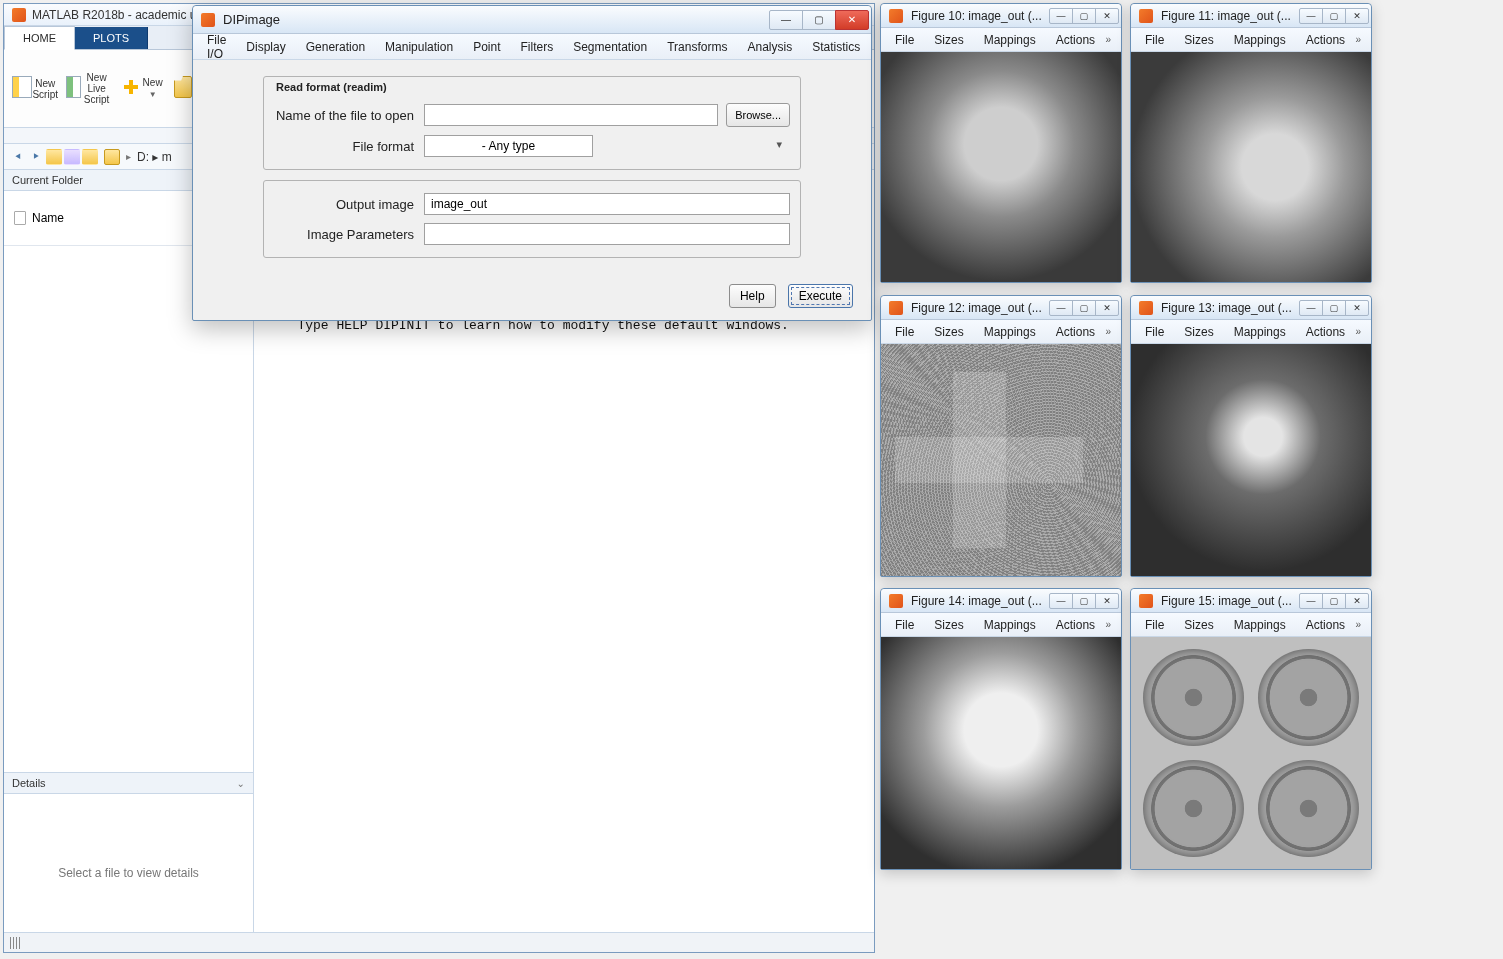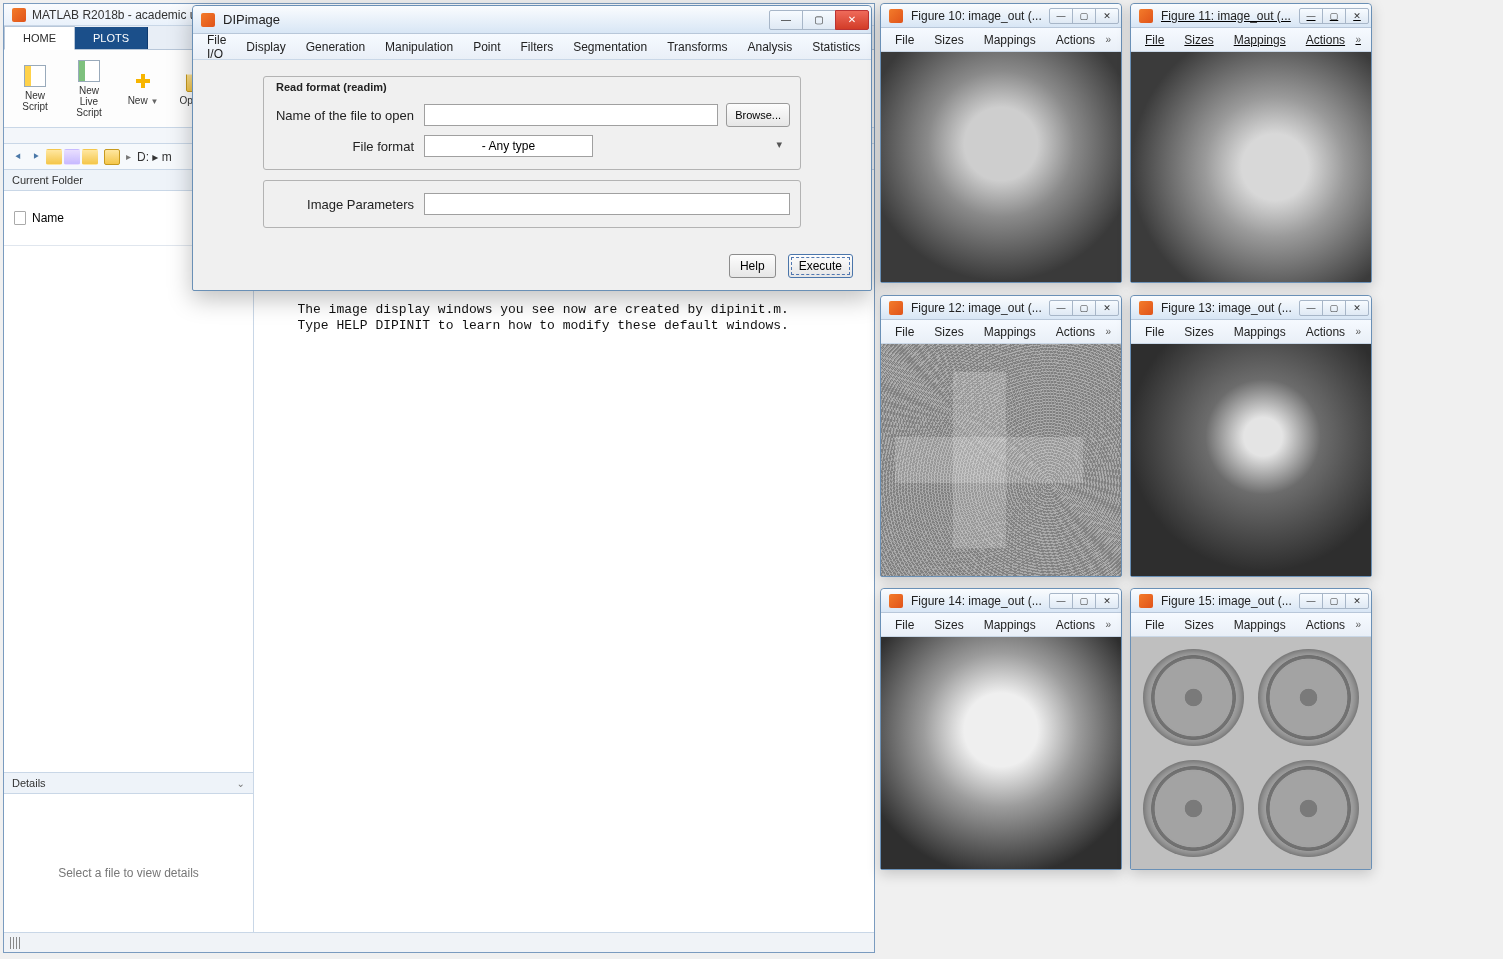--- a/index.html
+++ b/index.html
@@ -16,21 +16,21 @@
       font-size: 12px; color: #333; border-bottom: 1px solid #c9d7e7;
     }
     .matlab-logo { width: 14px; height: 14px; background: linear-gradient(135deg,#f37b2a,#e0531a); border-radius: 2px; }
 
     .tabstrip { height: 24px; display: flex; align-items: flex-end; background: #e8eef6; border-bottom: 1px solid #b8c7d9; }
     .tab { font-size: 11px; padding: 5px 18px; color: #fff; background: #1b4f8a; border-right: 1px solid #0e3a6f; cursor: pointer; }
     .tab.active { background: #fff; color: #2a2a2a; border: 1px solid #b8c7d9; border-bottom-color: #fff; position: relative; top: 1px; }
 
     .ribbon { height: 78px; background: #fdfdfd; border-bottom: 1px solid #c9d7e7; display: flex; align-items: center; padding: 4px 6px; gap: 8px; }
     .ribbon-group { display: flex; gap: 4px; }
-    .rbtn { width: 50px; display: flex; flex-direction: column; align-items: center; justify-content: center; font-size: 10px; line-height: 11px; text-align: center; color: #333; padding: 2px; border-radius: 2px; }
+    .rbtn { width: 50px; display: flex; flex-direction: row; align-items: center; justify-content: center; font-size: 10px; line-height: 11px; text-align: center; color: #333; padding: 2px; border-radius: 2px; }
     .rbtn .ricon { width: 22px; height: 22px; margin-bottom: 3px; }
     .ricon.newscript { background:#fff;border:1px solid #9ab;box-shadow:inset 6px 0 0 #ffd24a; }
     .ricon.livescript { background:#fff;border:1px solid #9ab;box-shadow:inset 6px 0 0 #7ec17e; }
     .ricon.plus { position:relative; }
     .ricon.plus::before, .ricon.plus::after { content:""; position:absolute; background:#f7b500; }
     .ricon.plus::before { left:4px; top:9px; width:14px; height:4px; }
     .ricon.plus::after  { left:9px; top:4px; width:4px; height:14px; }
     .ricon.folder { background:linear-gradient(#ffe7a0,#f4c64a); border:1px solid #c79a1f; border-radius:2px; clip-path:polygon(0 20%,40% 20%,50% 0,100% 0,100% 100%,0 100%); }
     .dropcaret { font-size: 8px; color: #666; }
 
@@ -118,21 +118,21 @@
     }
     .mech { position:absolute; width:42%; height:42%; border-radius:50%;
       background: radial-gradient(circle at 50% 50%, #7a7a7a 0 12%, #a3a3a3 13% 55%, #737373 56% 60%, #a3a3a3 61% 100%);
       box-shadow: inset 0 0 10px rgba(0,0,0,.5);
     }
     .mech:nth-child(1){left:5%;top:5%}.mech:nth-child(2){right:5%;top:5%}
     .mech:nth-child(3){left:5%;bottom:5%}.mech:nth-child(4){right:5%;bottom:5%}
 
     
     .fig.f10 { left:880px;  top:3px;   } .fig.f10 .fig-canvas{height:230px}
-    .fig.f11 { left:1130px; top:3px;text-decoration:underline;   } .fig.f11 .fig-canvas{height:230px}
+    .fig.f11 { left:1130px; top:3px;   } .fig.f11 .fig-canvas{height:230px}
     .fig.f12 { left:880px;  top:295px; } .fig.f12 .fig-canvas{height:232px}
     .fig.f13 { left:1130px; top:295px; } .fig.f13 .fig-canvas{height:232px}
     .fig.f14 { left:880px;  top:588px; } .fig.f14 .fig-canvas{height:232px}
     .fig.f15 { left:1130px; top:588px; } .fig.f15 .fig-canvas{height:232px}
   </style>
 </head>
 <body>
 
 <div class="matlab">
   <div class="matlab-titlebar">
@@ -264,20 +264,24 @@
           <div class="select-wrap">
             <input class="finput select" readonly="" style="text-align: center;" value="- Any type">
           </div>
         </div>
       </div>
     </div>
 
     <div class="fieldset" style="border-top:1px solid #b3b3b3">
       <div class="rows" style="padding-top:12px">
         <div class="frow">
+          <div class="flabel">Output image</div>
+          <input class="finput" value="image_out" style="">
+        </div>
+        <div class="frow">
           <div class="flabel">Image Parameters</div>
           <input class="finput" value="" style="">
         </div>
       </div>
     </div>
   </div>
 
   <div class="dip-actions">
     <button class="dlgbtn">Help</button>
     <button class="dlgbtn primary">Execute</button>

